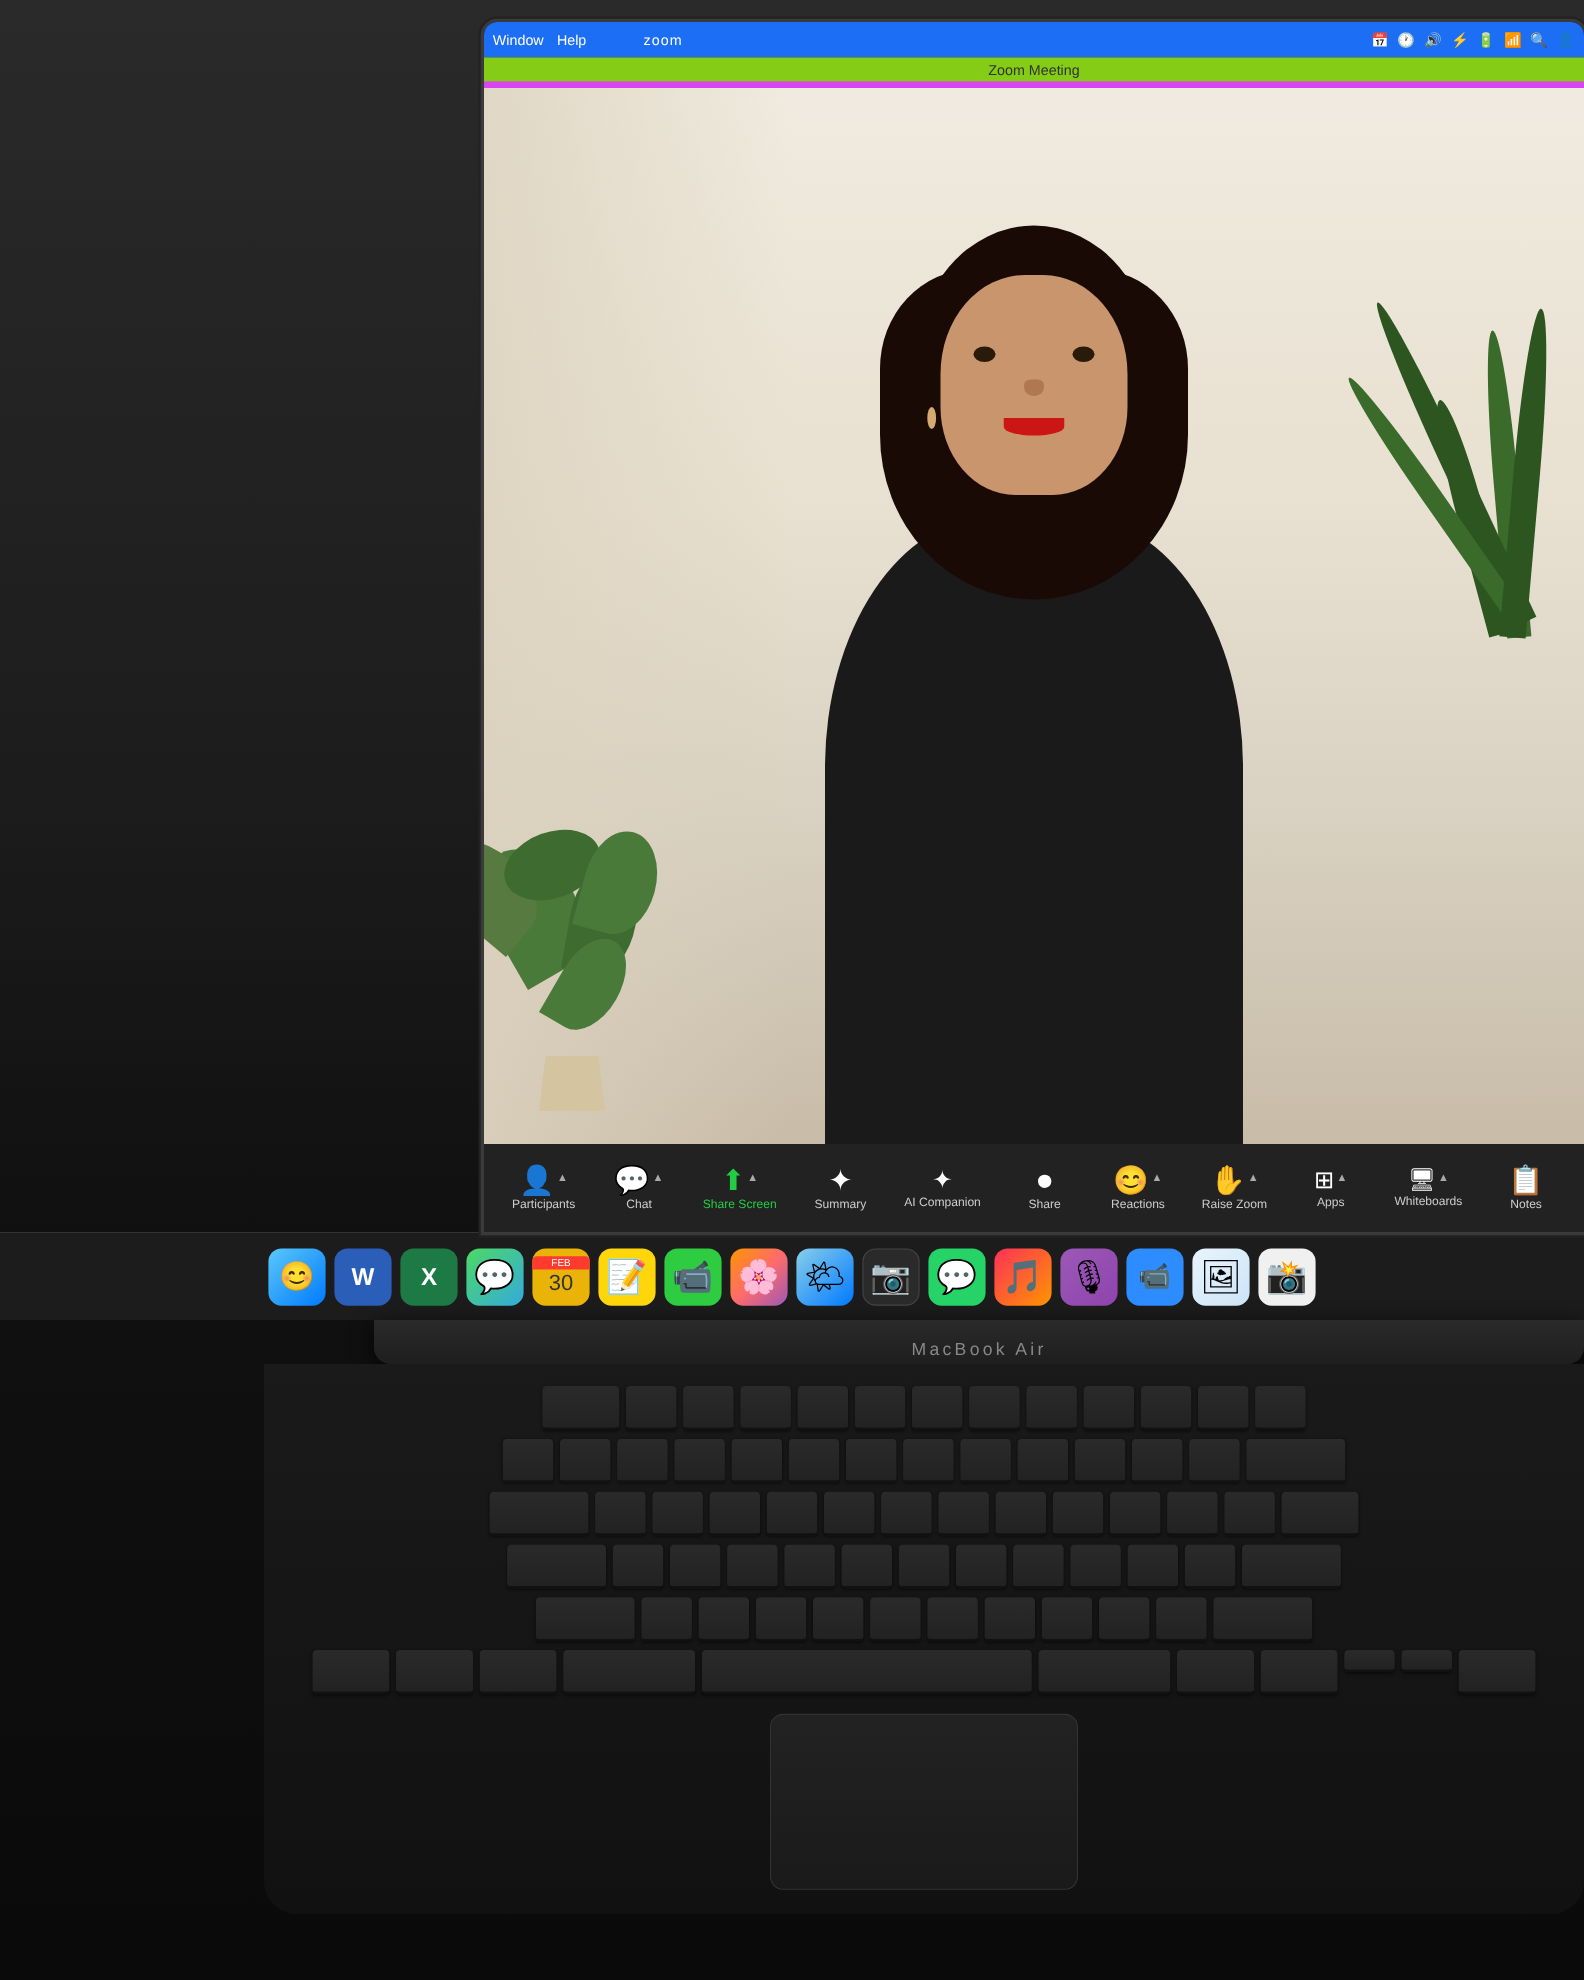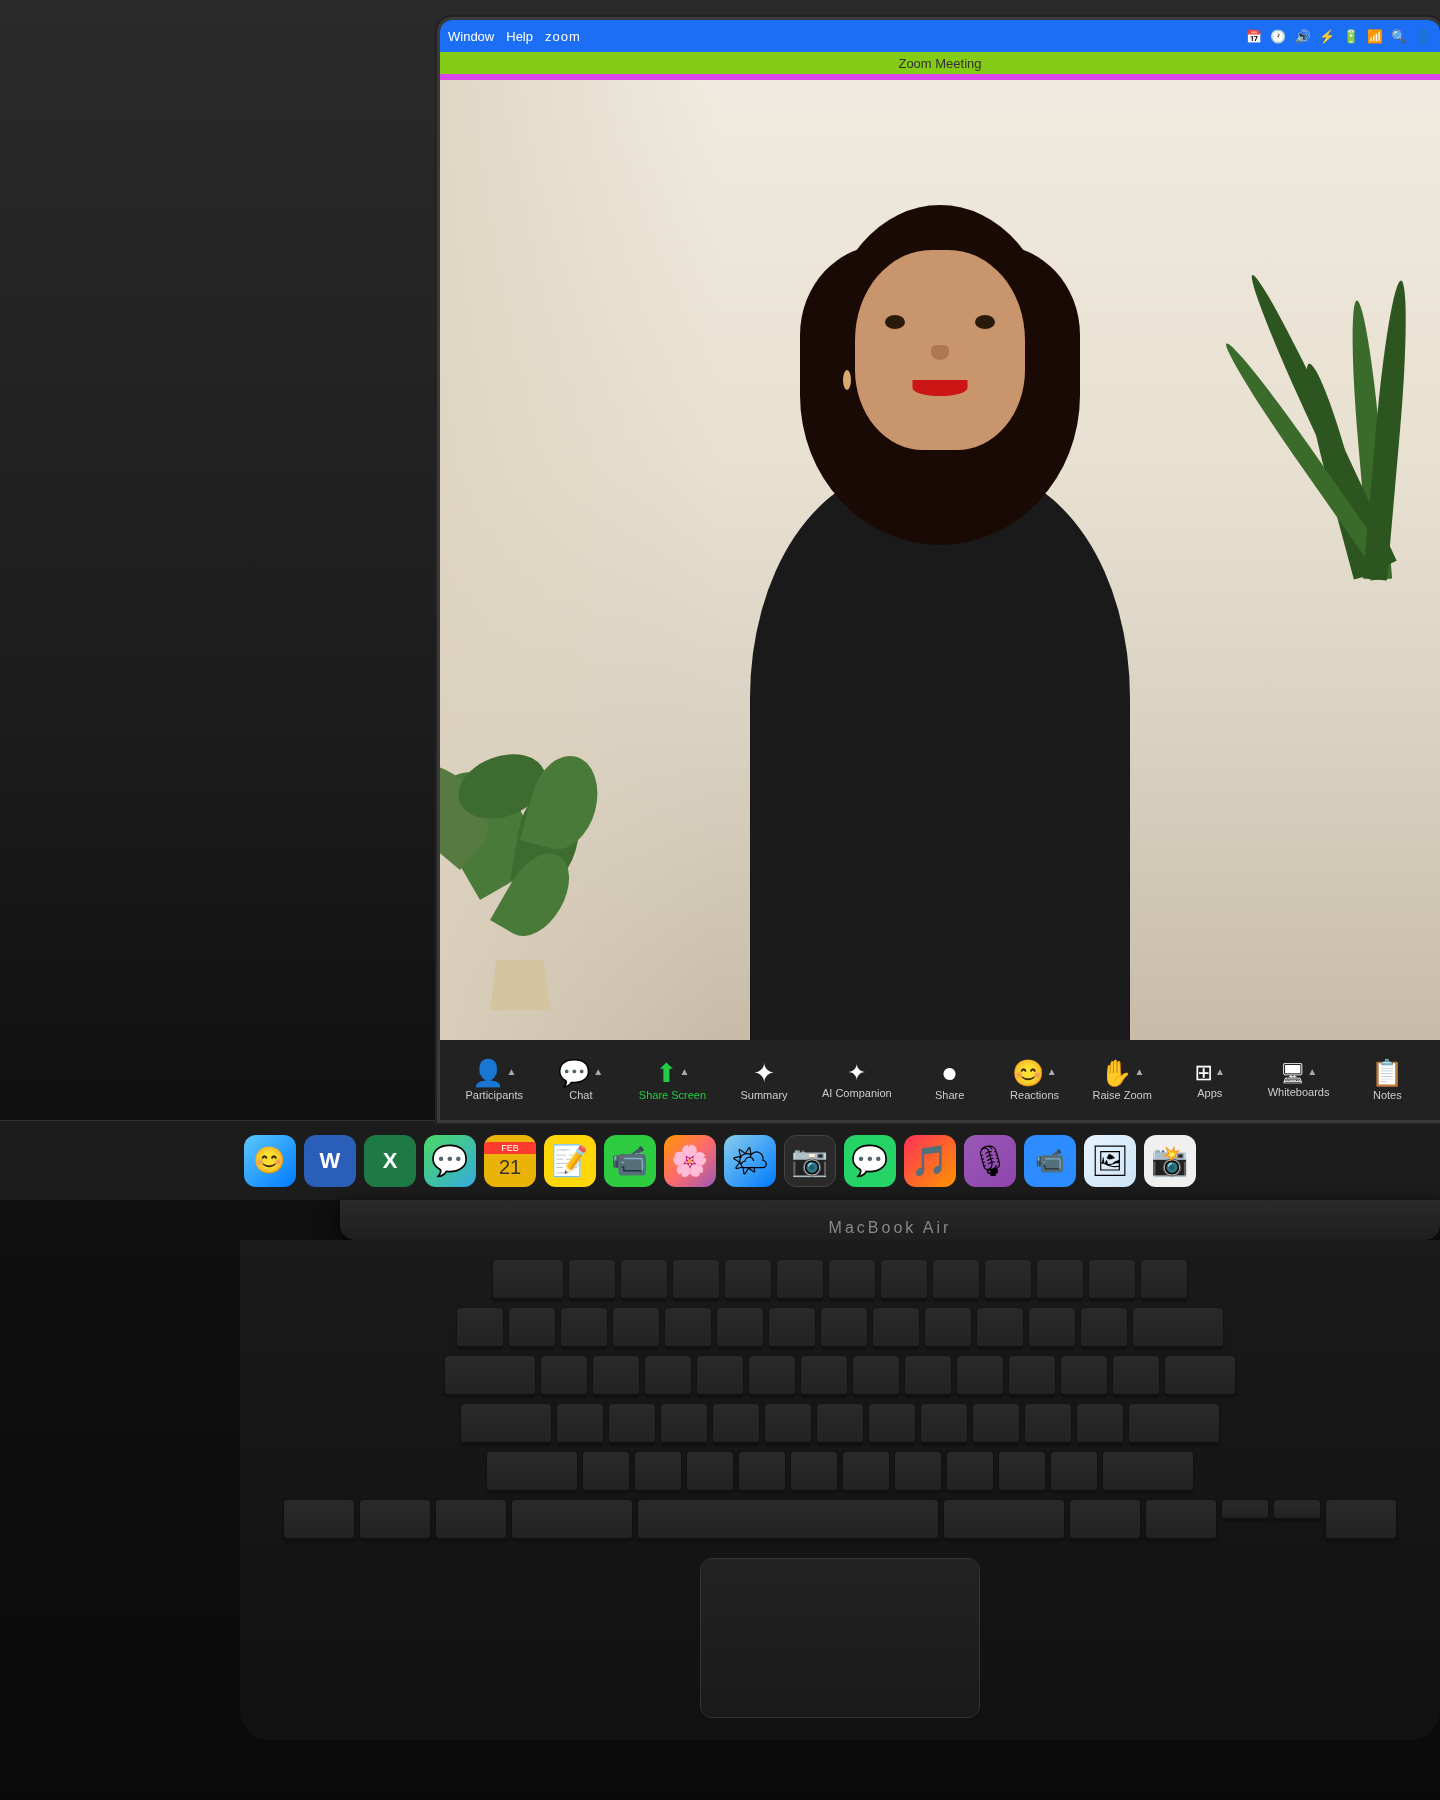--- a/index.html
+++ b/index.html
@@ -68,20 +68,21 @@
     .menubar-right .icon {
       color: white;
       font-size: 13px;
     }
 
     .zoom-logo {
       color: white;
       font-size: 14px;
       font-weight: 600;
       letter-spacing: 1px;
+      margin-left: 40px;
     }
 
     
     .zoom-titlebar {
       width: 100%;
       height: 28px;
       background: #84cc16;
       display: flex;
       align-items: center;
       justify-content: center;
@@ -542,21 +543,21 @@
     </div>
   </div>
 
   <div class="macos-dock">
     <div class="dock-item" style="background:linear-gradient(135deg,#5ac8fa,#007aff);font-size:26px;">😊</div>
     <div class="dock-item" style="background:#2b5eb8;color:white;font-size:22px;font-weight:bold;">W</div>
     <div class="dock-item" style="background:#1d7a45;color:white;font-size:22px;font-weight:bold;">X</div>
     <div class="dock-item" style="background:linear-gradient(135deg,#4cd964,#34aadc);">💬</div>
     <div class="dock-item" style="background:#eab308;color:#ff3b30;font-size:18px;font-weight:normal;flex-direction:column;gap:0;">
       <span style="font-size:9px;background:#ff3b30;color:white;width:100%;text-align:center;border-radius:4px 4px 0 0;padding:1px 0;">FEB</span>
-      <span style="font-size:20px;color:#333;line-height:1.3;">21</span>
+      <span style="font-size:20px;color:#333;line-height:1.3;">30</span>
     </div>
     <div class="dock-item" style="background:#ffd60a;">📝</div>
     <div class="dock-item" style="background:#2ecc40;">📹</div>
     <div class="dock-item" style="background:linear-gradient(135deg,#ff9500,#ff6b6b,#9b59b6);">🌸</div>
     <div class="dock-item" style="background:linear-gradient(135deg,#87ceeb,#007aff);">🌤</div>
     <div class="dock-item" style="background:#2a2a2a;border:1px solid #444;">📷</div>
     <div class="dock-item" style="background:#25d366;">💬</div>
     <div class="dock-item" style="background:linear-gradient(135deg,#fc3158,#ff9500);">🎵</div>
     <div class="dock-item" style="background:linear-gradient(135deg,#9b59b6,#8e44ad);">🎙</div>
     <div class="dock-item" style="background:#2D8CFF;color:white;font-size:24px;">📹</div>

